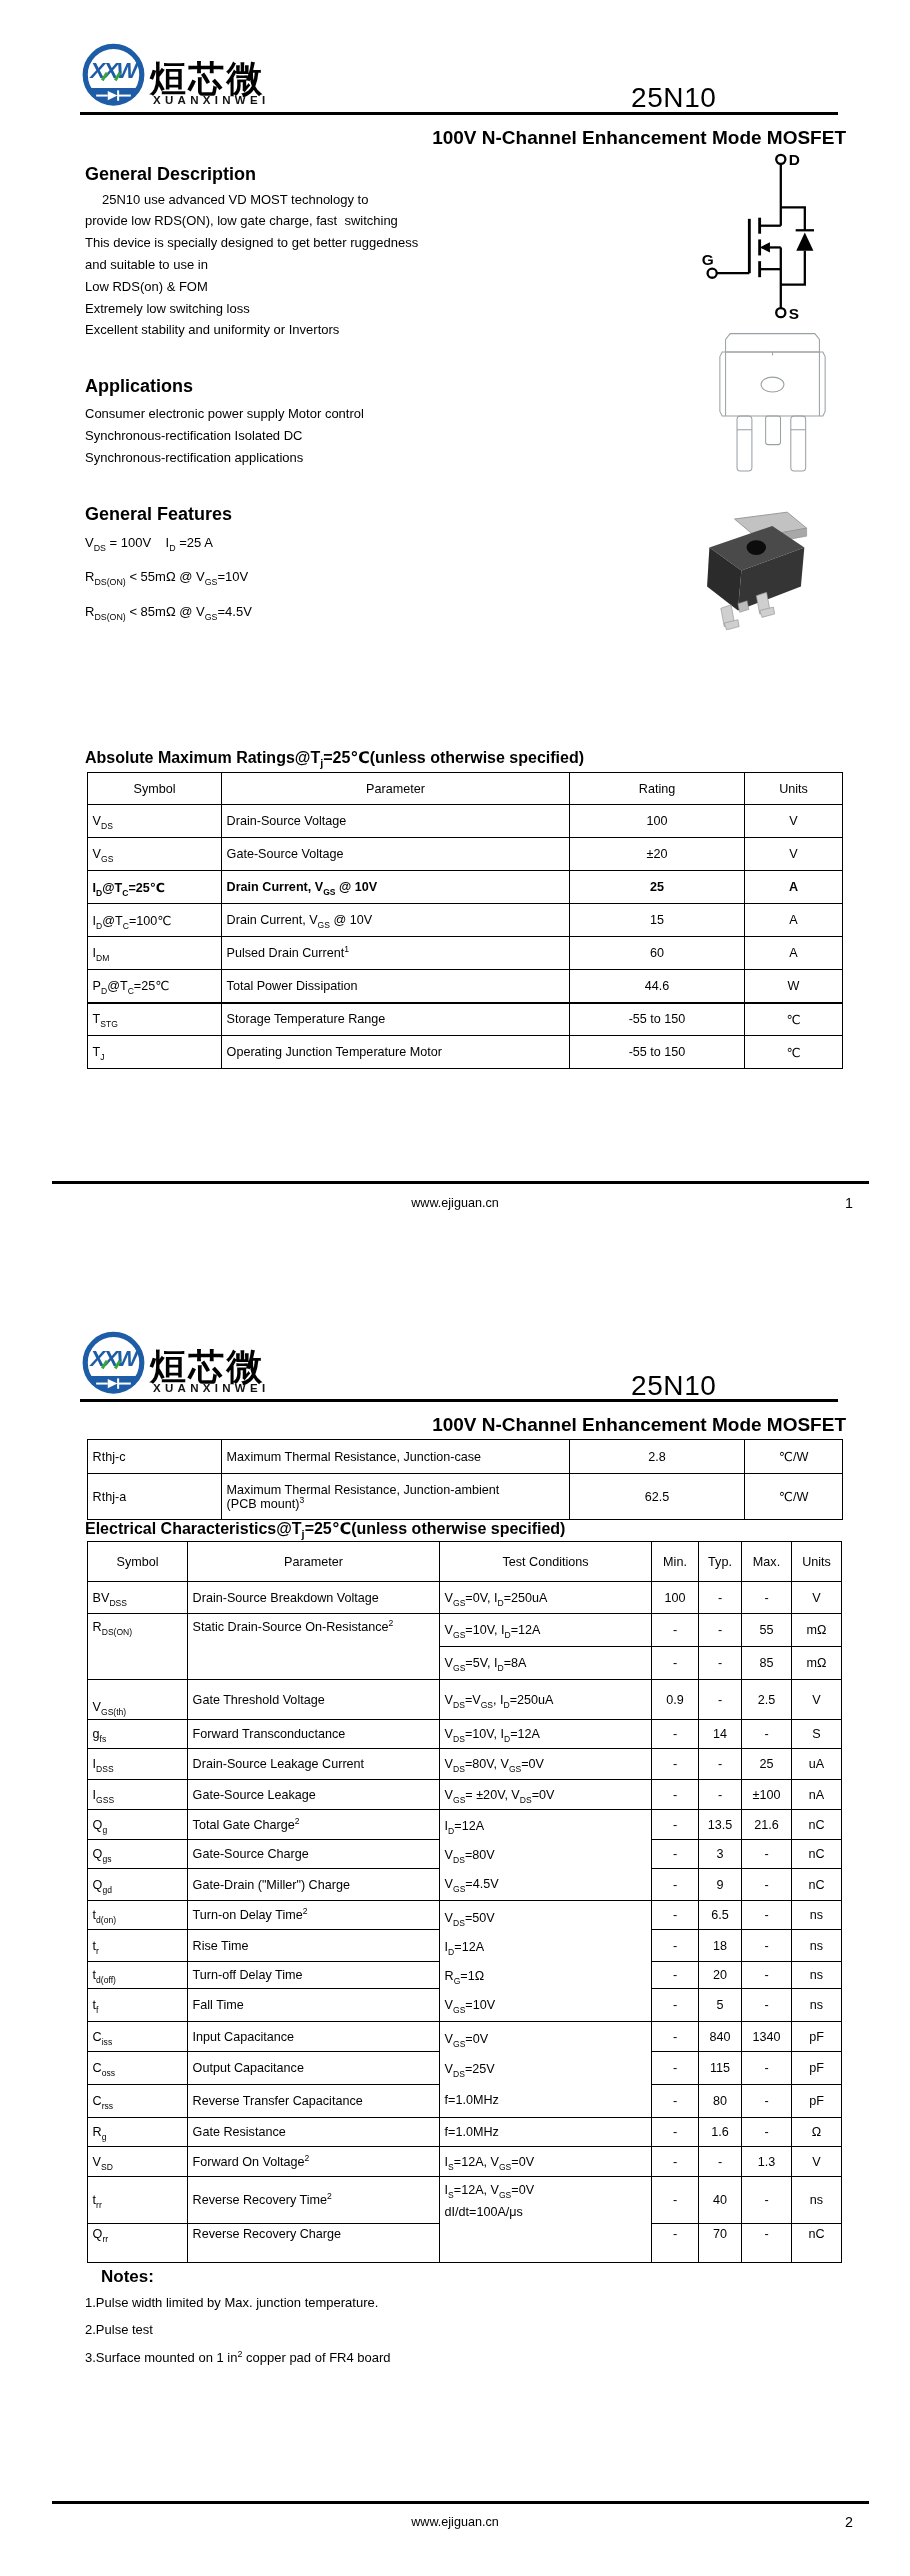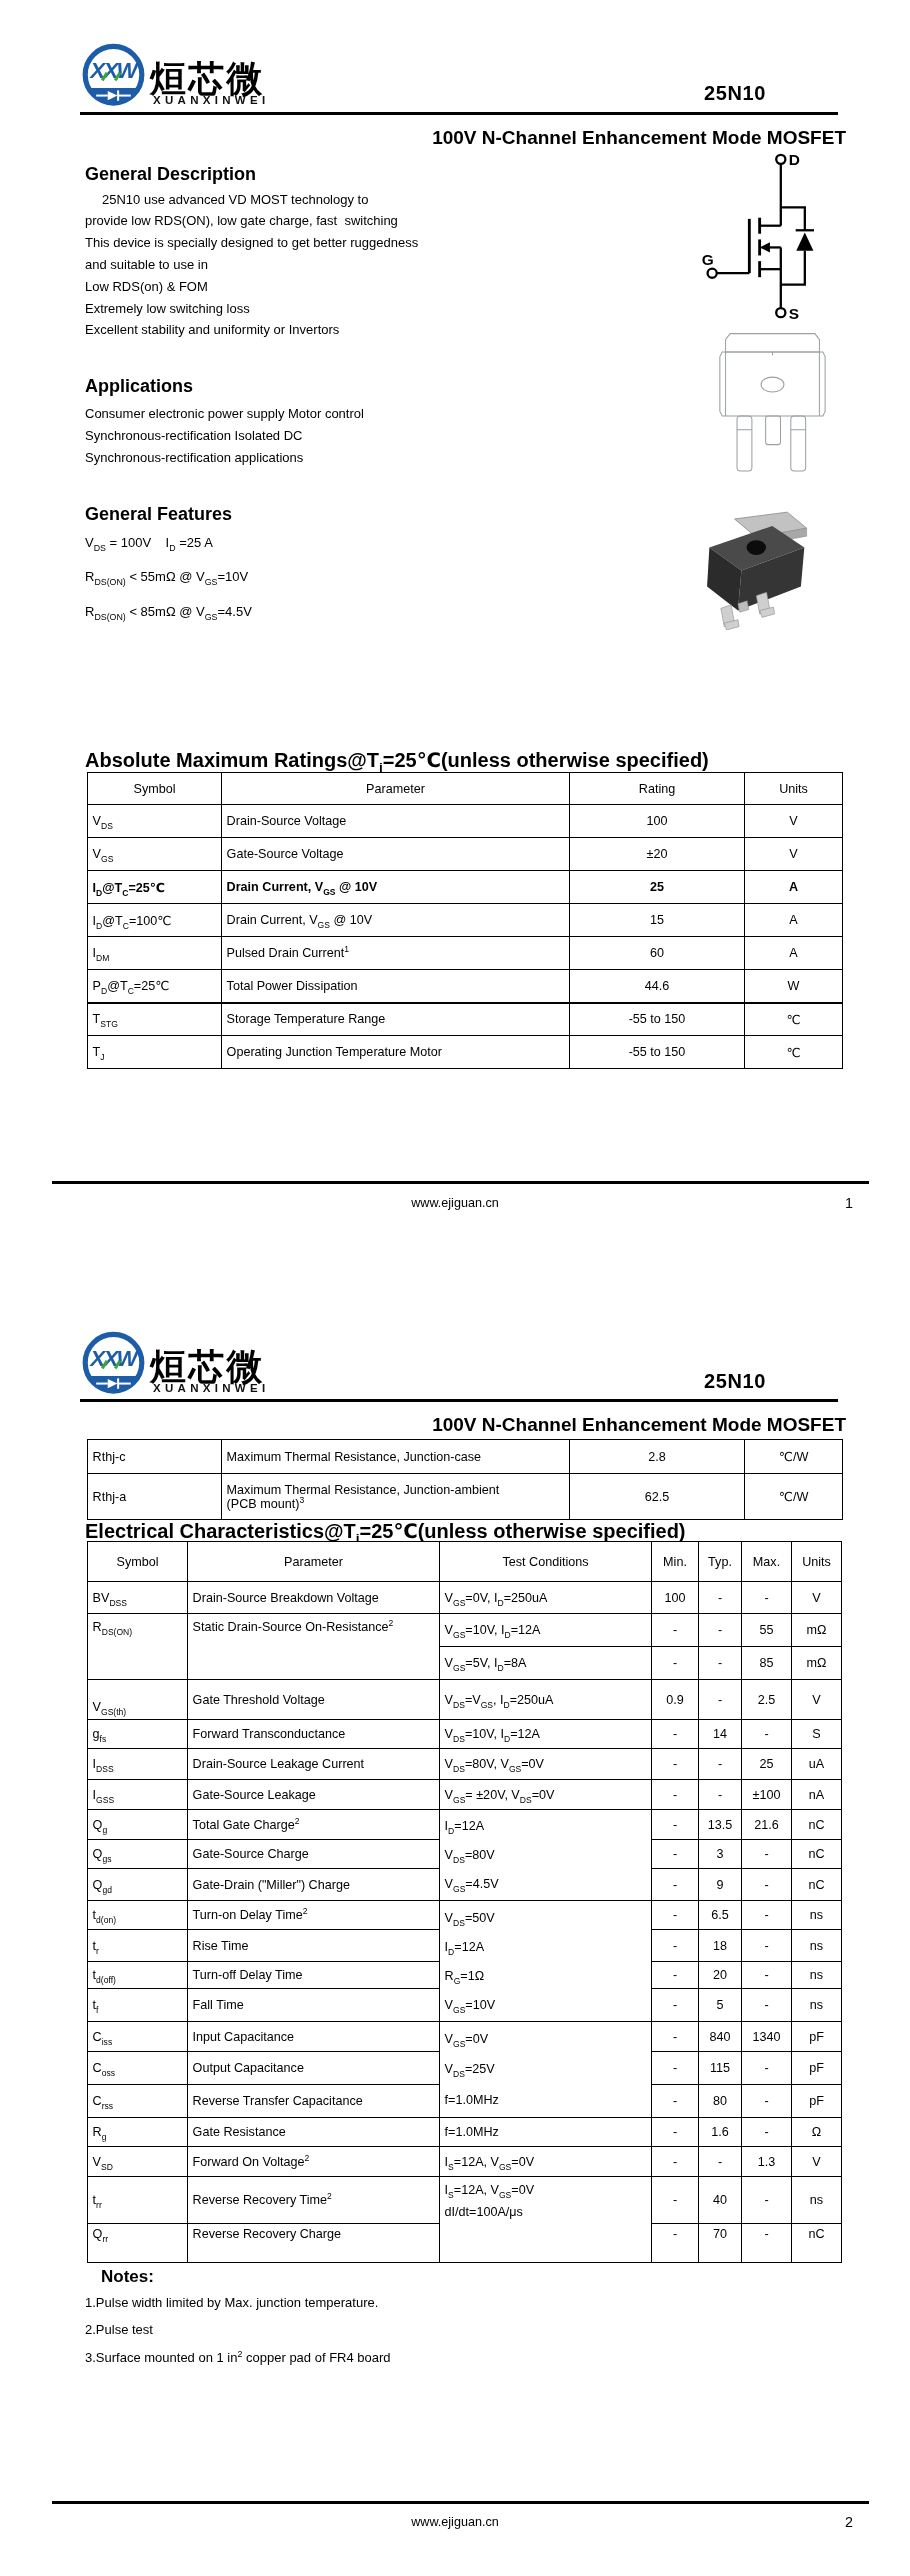--- a/index.html
+++ b/index.html
@@ -2,22 +2,22 @@
 <html style="font-size:9.2px"><head>
 <meta charset="utf-8">
 <style>
   html,body{margin:0;padding:0;background:#ffffff;}
   .sheet{position:relative;width:910px;height:2576px;background:#fff;
          font-family:"Liberation Sans","DejaVu Sans",sans-serif;color:#000;overflow:hidden;padding-left:48px;}
   .abs{position:absolute;}
   .heading{font-weight:bold;font-size:18px;}
   .line{font-size:13px;white-space:pre-wrap;}
   .indent{padding-left:17px;}
-  .title{font-weight:bold;font-size:20px;white-space:nowrap;}
-  .partnum{font-weight:bold;font-size:20px;text-align:center;letter-spacing:0.6px;}
+  .title{font-weight:bold;font-size:16px;white-space:nowrap;}
+  .partnum{font-weight:normal;font-size:28px;text-align:left;letter-spacing:0.6px;}
   .subtitle{font-weight:bold;font-size:19px;text-align:right;white-space:nowrap;}
   .hrule{background:#000;height:3.4px;}
   .f-rule{background:#000;height:2.9px;}
   .footer-site{font-size:12.6px;text-align:center;}
   .footer-page{font-size:14.3px;}
   
   .logo{width:195px;height:72px;}
   .logo .mark{position:absolute;left:0;top:0;width:67px;height:67px;}
   .logo .mono{position:absolute;left:4.6px;top:15px;width:57px;text-align:center;
               font-style:italic;font-weight:bold;font-size:22.4px;color:#1d5ca6;letter-spacing:-1.7px;}

